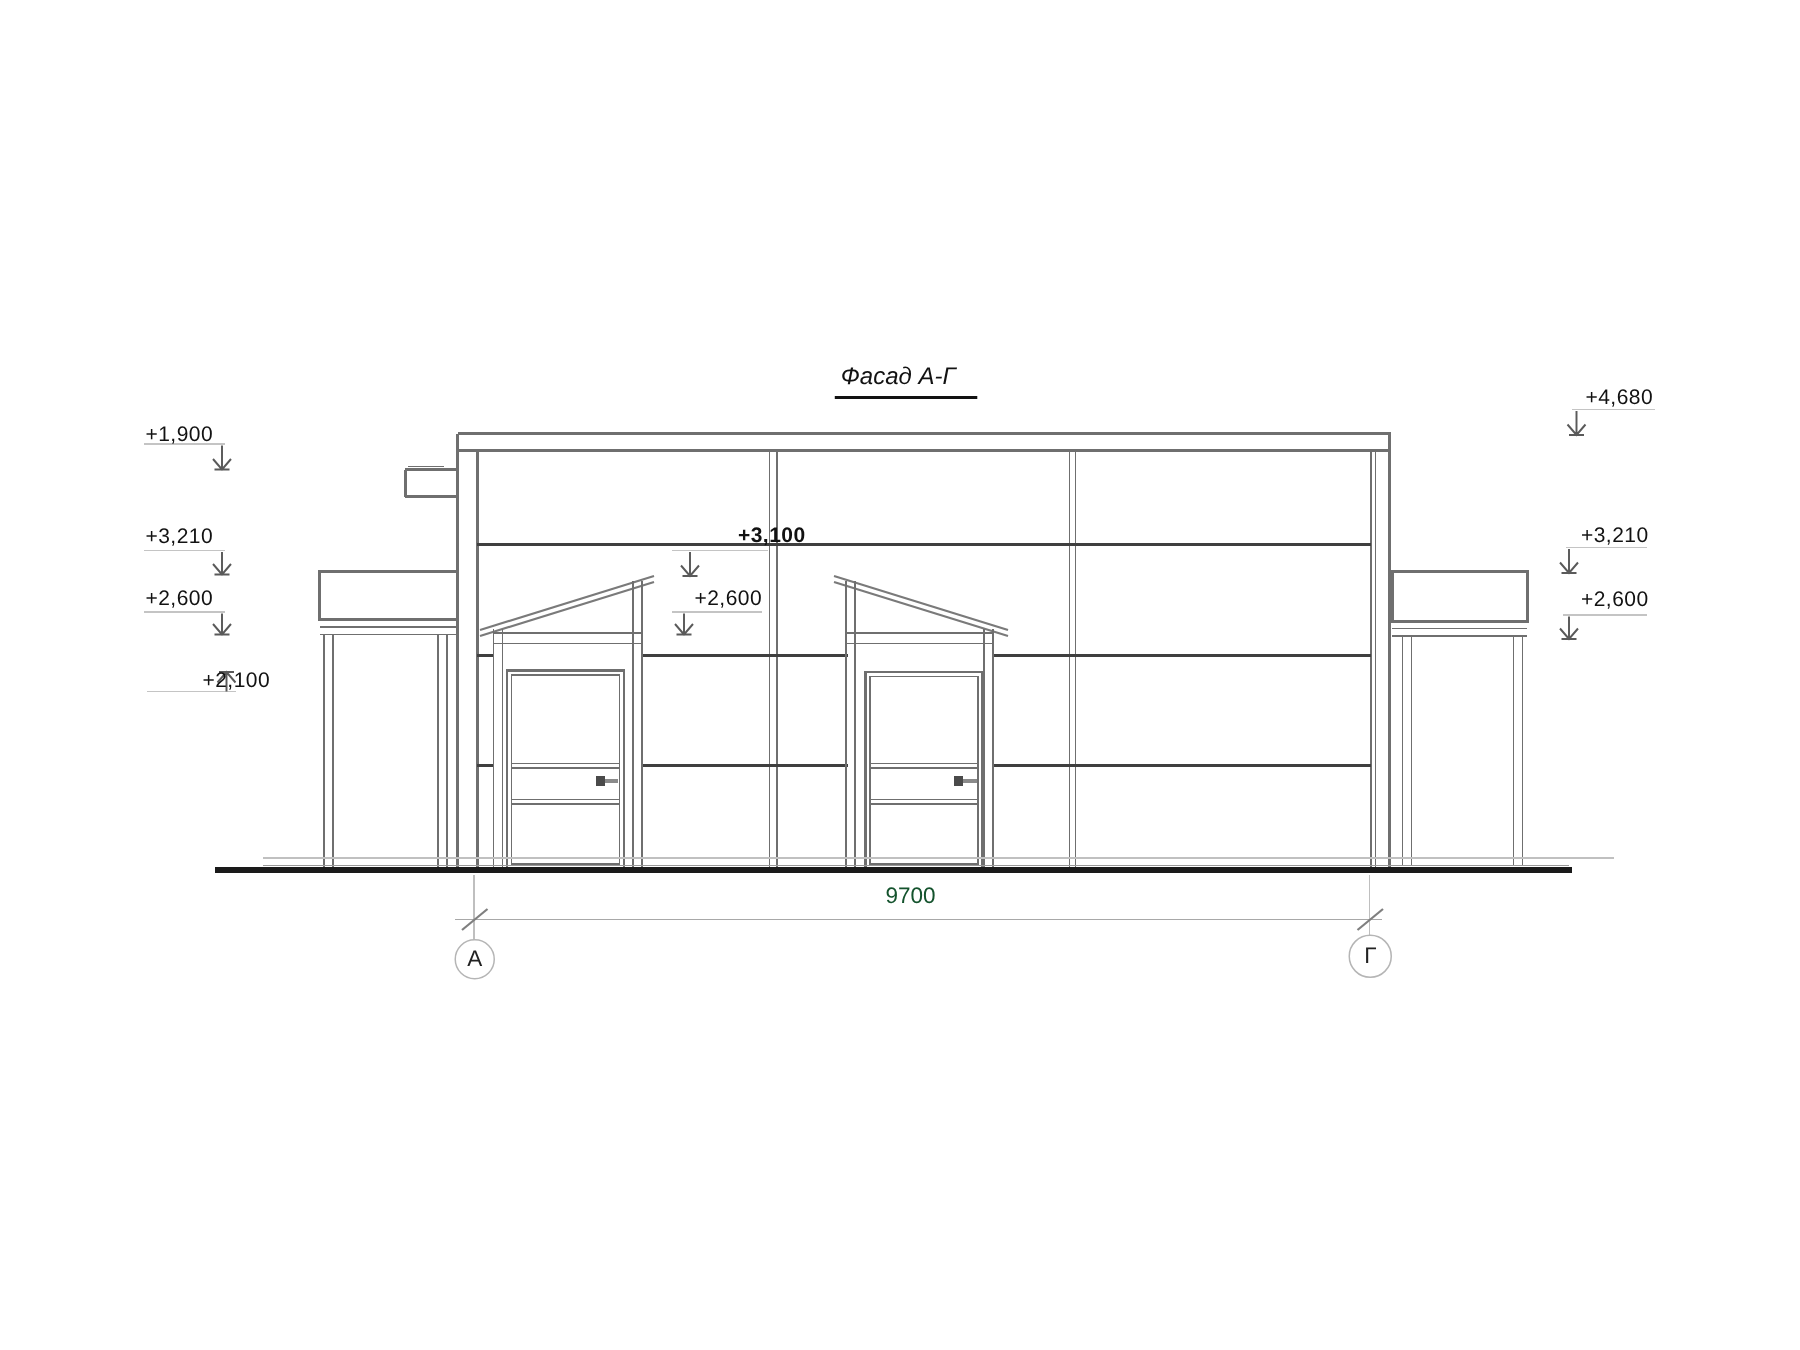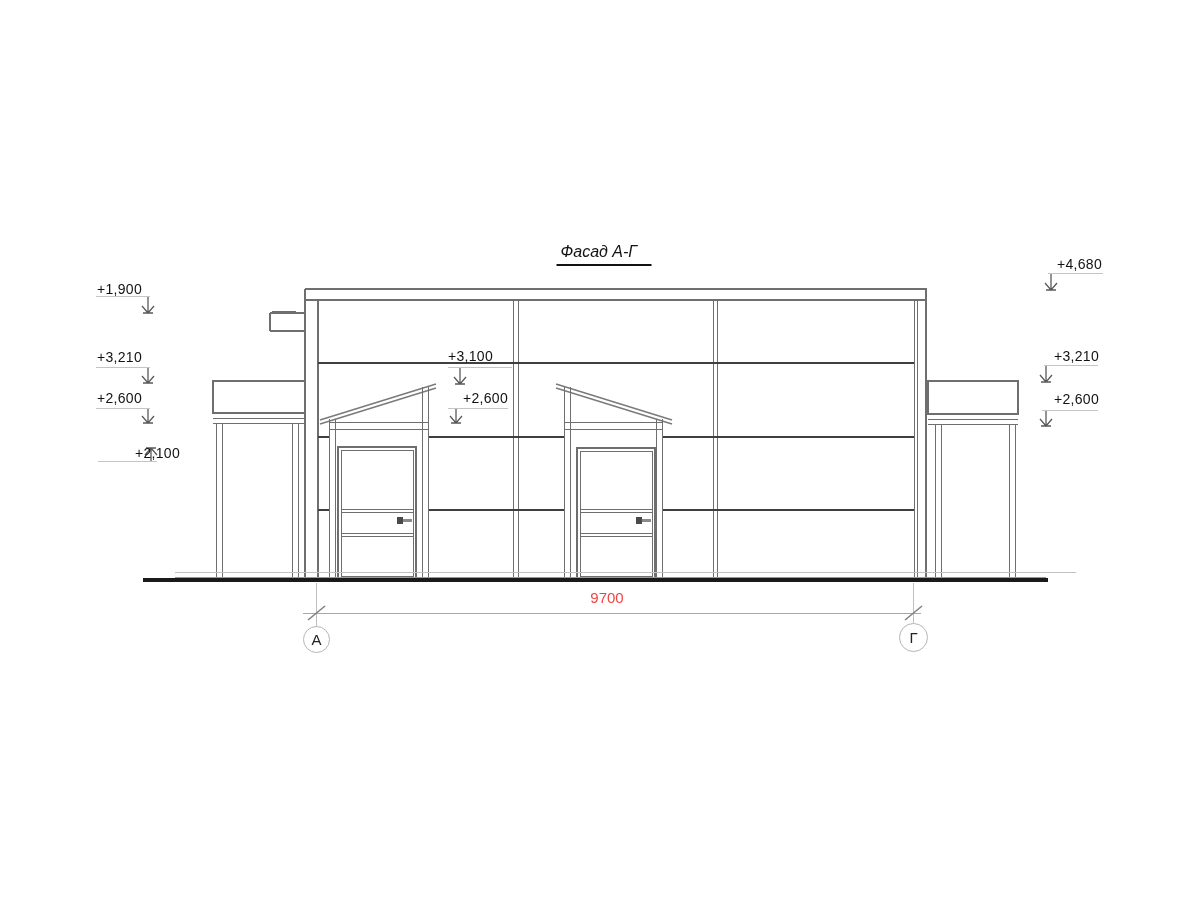--- a/index.html
+++ b/index.html
@@ -4,21 +4,21 @@
 <style>
   html,body{margin:0;padding:0;background:#fff;}
   #canvas{
     position:relative;width:1200px;height:900px;background:#ffffff;overflow:hidden;
     font-family:"Liberation Sans", sans-serif;color:#111;
   }
   .elev-label{
     position:absolute;font-size:14px;letter-spacing:.3px;color:#121212;white-space:nowrap;
   }
   .dim-text{
-    position:absolute;font-size:15px;color:#ef4444;white-space:nowrap;
+    position:absolute;font-size:15px;color:#14532d;white-space:nowrap;
   }
   .drawing-title{
     position:absolute;top:243px;left:50%;transform:translateX(-46%);
     font-size:16px;font-style:italic;color:#121212;
     border-bottom:2px solid #121212;padding:0 14px 3px 4px;white-space:nowrap;
   }
   .axis-bubble{
     position:absolute;border:1px solid #b5b5b5;border-radius:50%;background:#fff;
     display:flex;align-items:center;justify-content:center;
     font-size:15px;color:#222;
@@ -181,21 +181,21 @@
     </g>
   </svg>
 
   <div class="drawing-title">Фасад А-Г</div>
 
   <div class="elev-label" style="left:97px;top:281px;">+1,900</div>
   <div class="elev-label" style="left:97px;top:349px;">+3,210</div>
   <div class="elev-label" style="left:97px;top:390px;">+2,600</div>
   <div class="elev-label" style="left:99px;top:445px;margin-left:36px;">+2,100</div>
 
-  <div class="elev-label" style="left:448px;top:348px;">+3,100</div>
+  <div class="elev-label" style="left:492px;top:348px;font-weight:bold;">+3,100</div>
   <div class="elev-label" style="left:463px;top:390px;">+2,600</div>
 
   <div class="elev-label" style="left:1025px;top:256px;margin-left:32px;">+4,680</div>
   <div class="elev-label" style="left:1054px;top:348px;">+3,210</div>
   <div class="elev-label" style="left:1054px;top:391px;">+2,600</div>
 
   <div class="dim-text" style="left:607px;top:589px;transform:translateX(-50%);">9700</div>
 
   <div class="axis-bubble" style="left:303px;top:626px;width:25px;height:25px;">
     <span>А</span>

